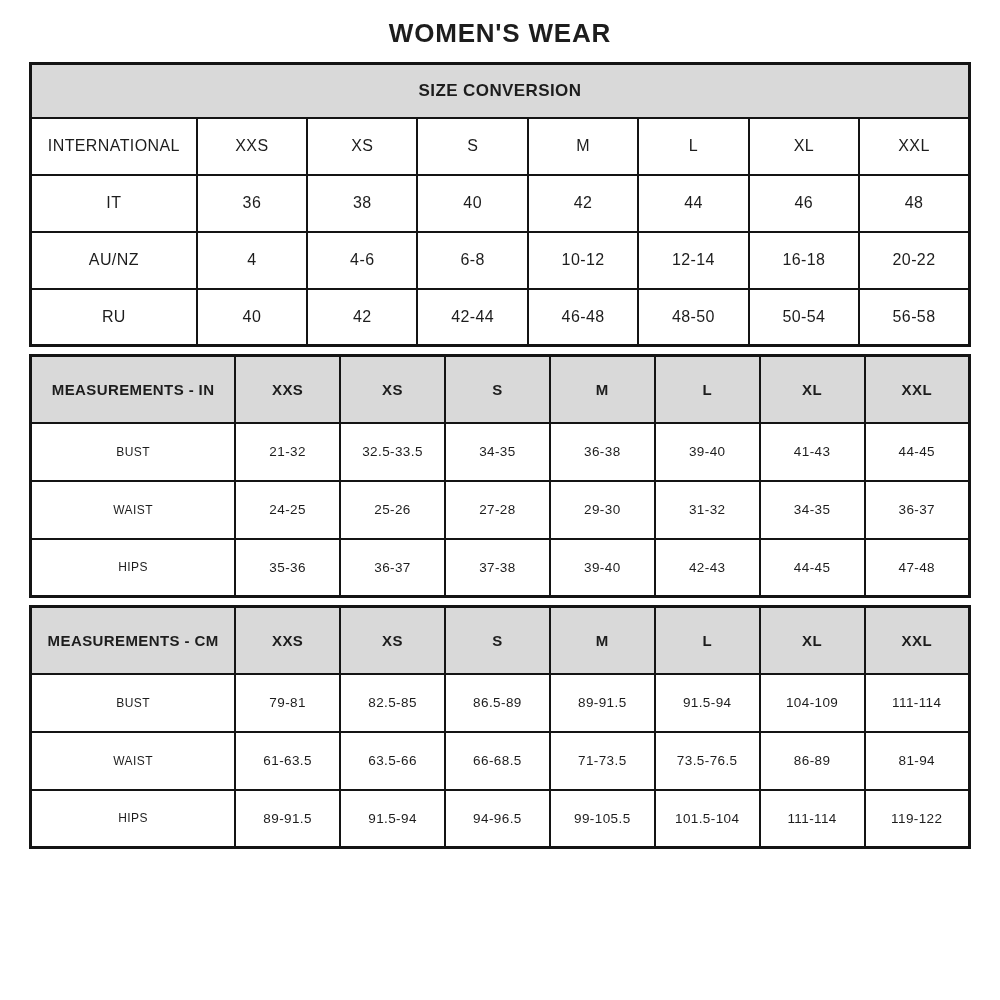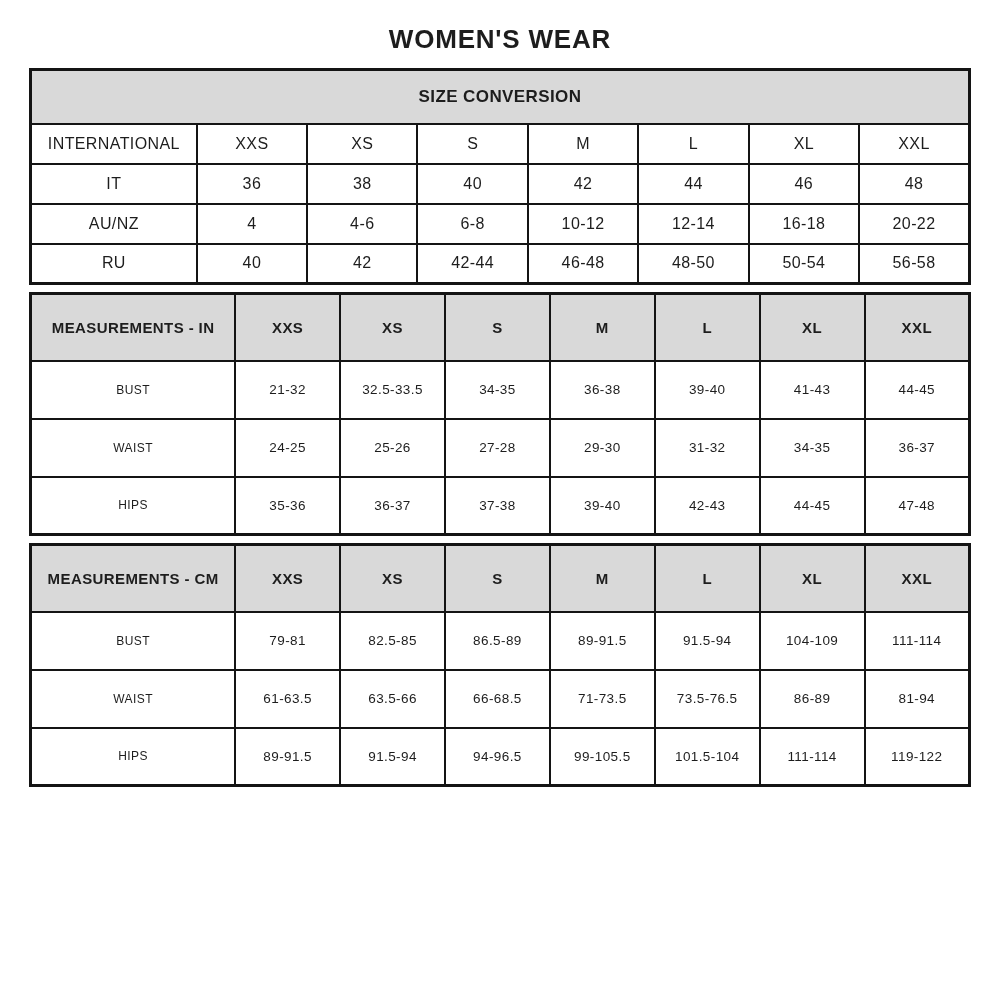--- a/index.html
+++ b/index.html
@@ -7,21 +7,21 @@
     width: 1000px;
     height: 1000px;
     background: #ffffff;
     font-family: "Liberation Sans", sans-serif;
     color: #1d1d1d;
     overflow: hidden;
   }
   .page {
     width: 1000px;
     height: 1000px;
-    padding-top: 24px;
+    padding-top: 18px;
   }
   h1.page-title {
     text-align: center;
     font-size: 26px;
     font-weight: bold;
     letter-spacing: 0.8px;
     margin-bottom: 13px;
     color: #1d1d1d;
   }
   table.chart-table {
@@ -33,21 +33,21 @@
   }
   table.chart-table td {
     border: 2px solid #141414;
     text-align: center;
     vertical-align: middle;
     letter-spacing: 0.4px;
     overflow: hidden;
   }
   
   table.conv col.label-col { width: 17.7%; }
-  table.conv tr { height: 40px; }
+  table.conv tr { height: 57px; }
   table.conv tr.title-row { height: 54px; }
   table.conv .value-cell, table.conv .label-cell { font-size: 16px; }
   table.conv .header-row td { font-size: 16px; }
   
   table.meas col.label-col { width: 21.8%; }
   table.meas tr { height: 58px; }
   table.meas tr.header-row { height: 67px; }
   table.meas .label-cell { font-size: 12px; }
   table.meas .value-cell { font-size: 13.5px; margin-top: 41px; }
   

